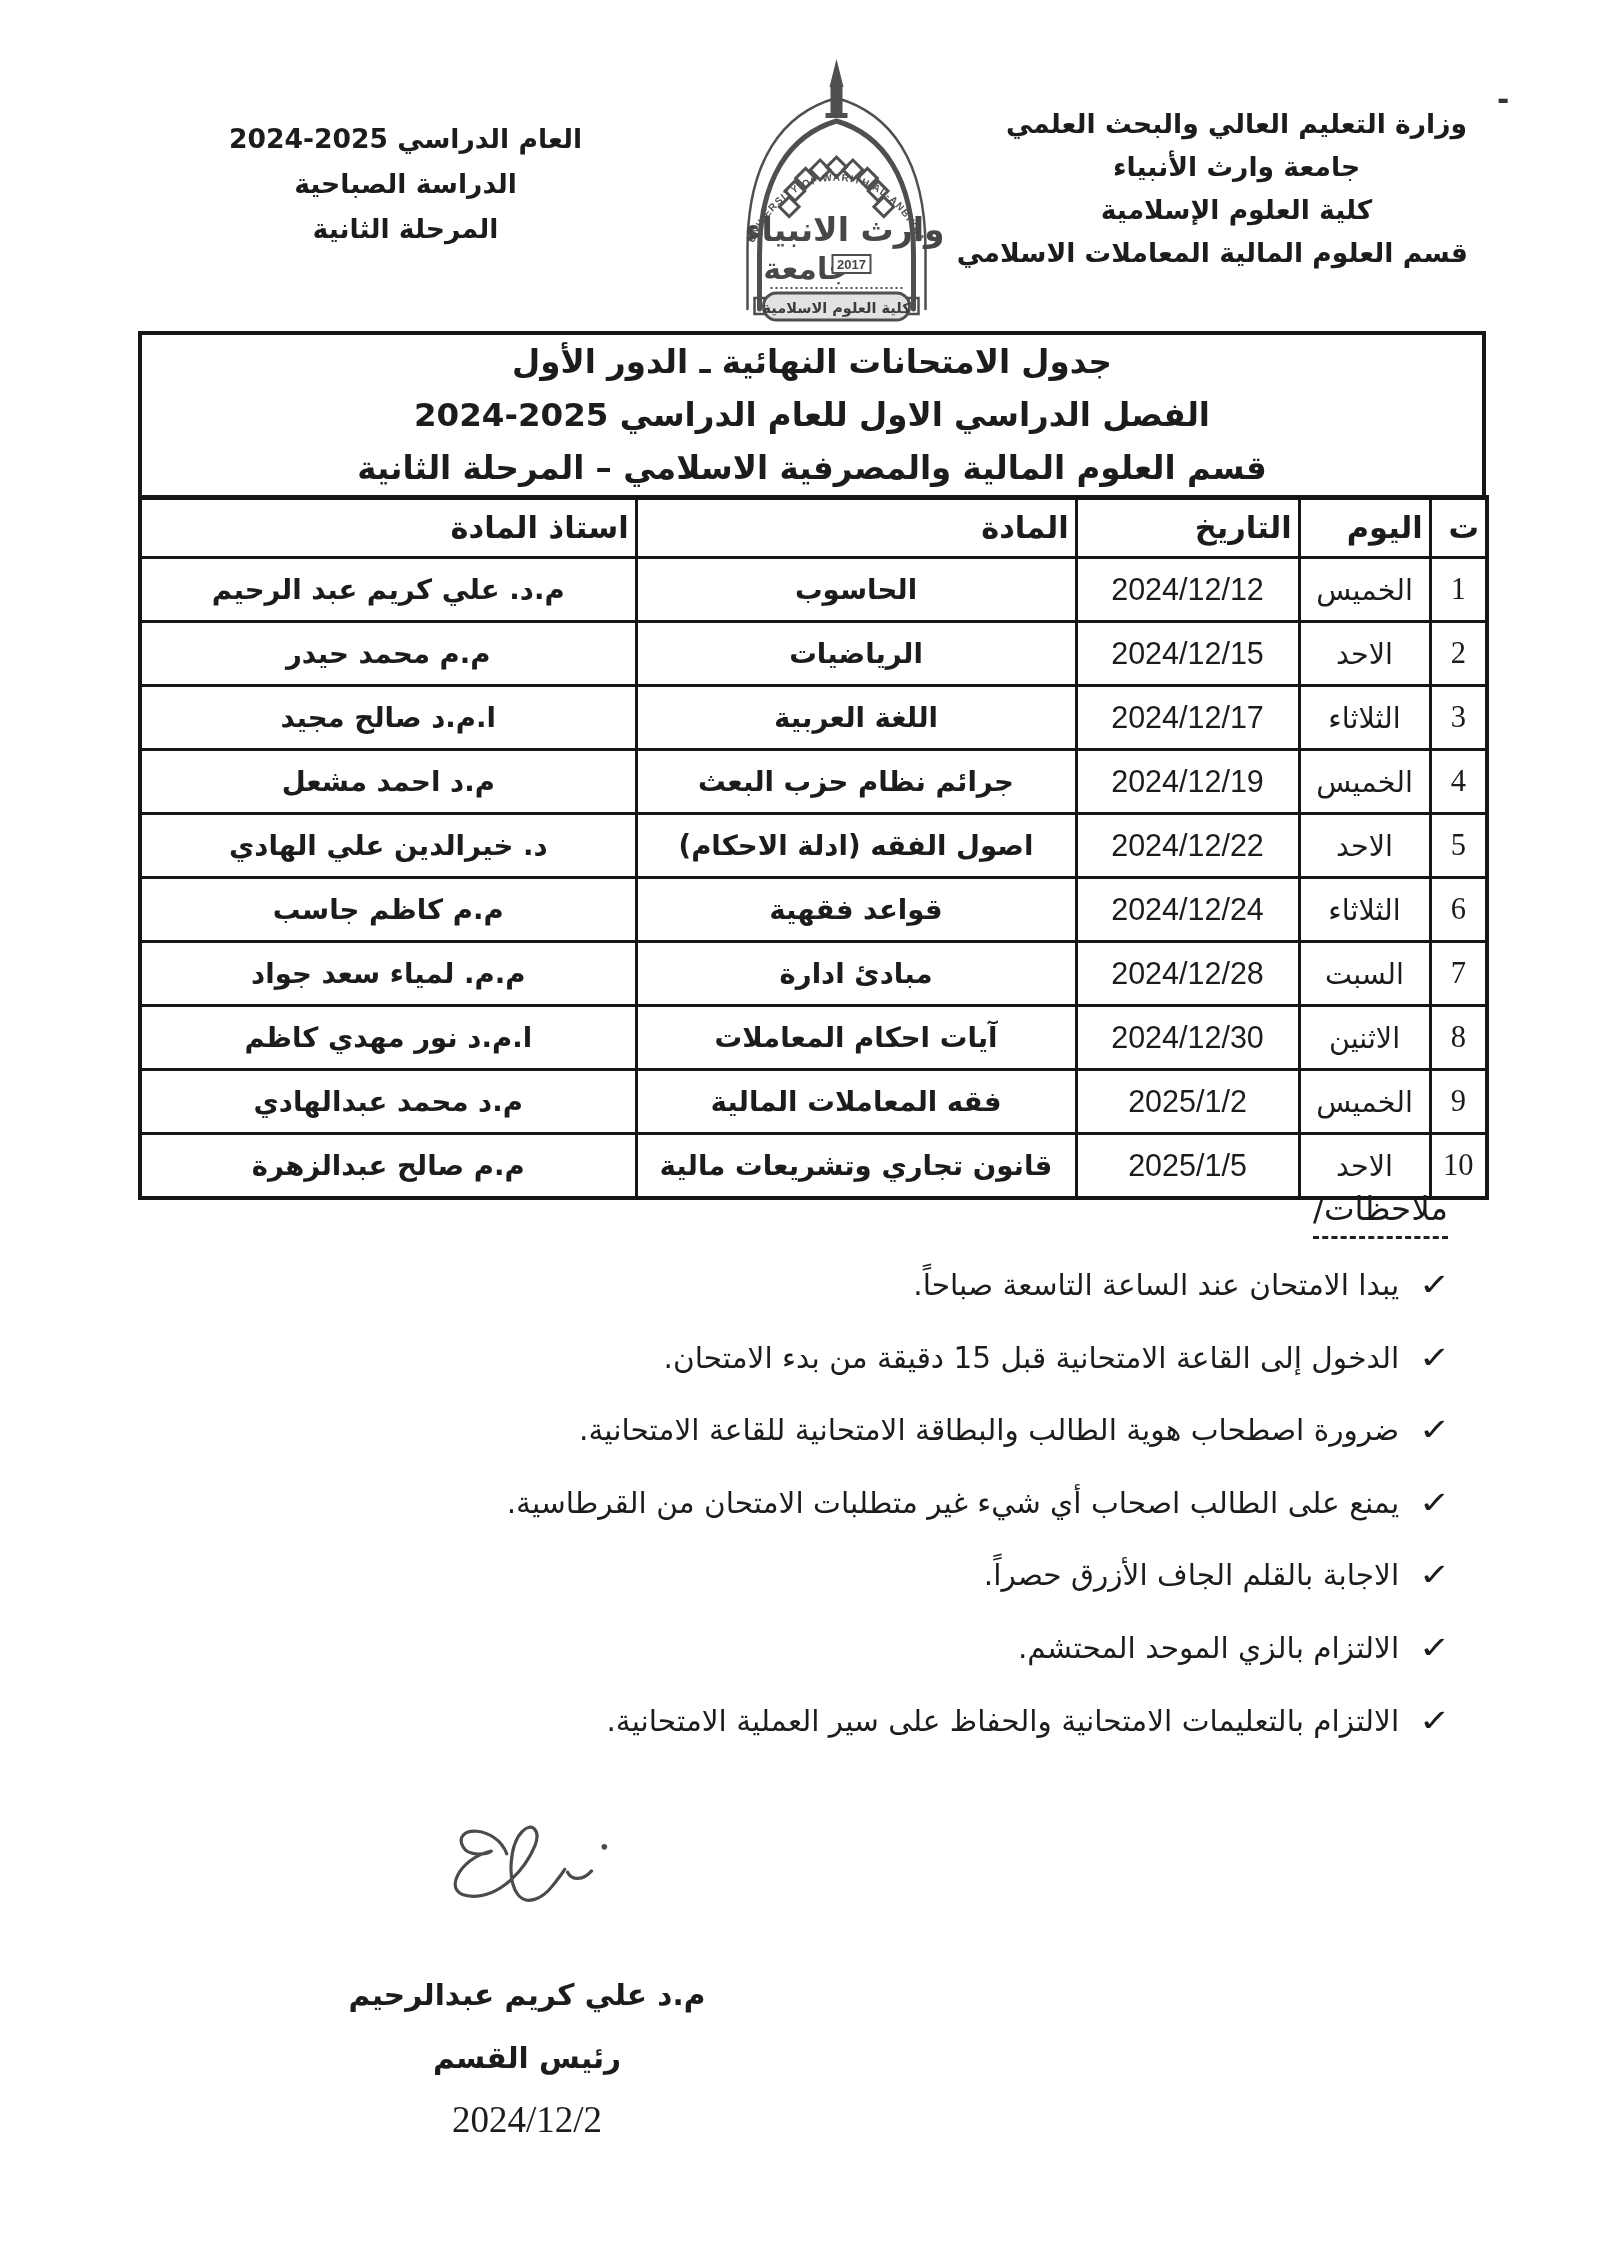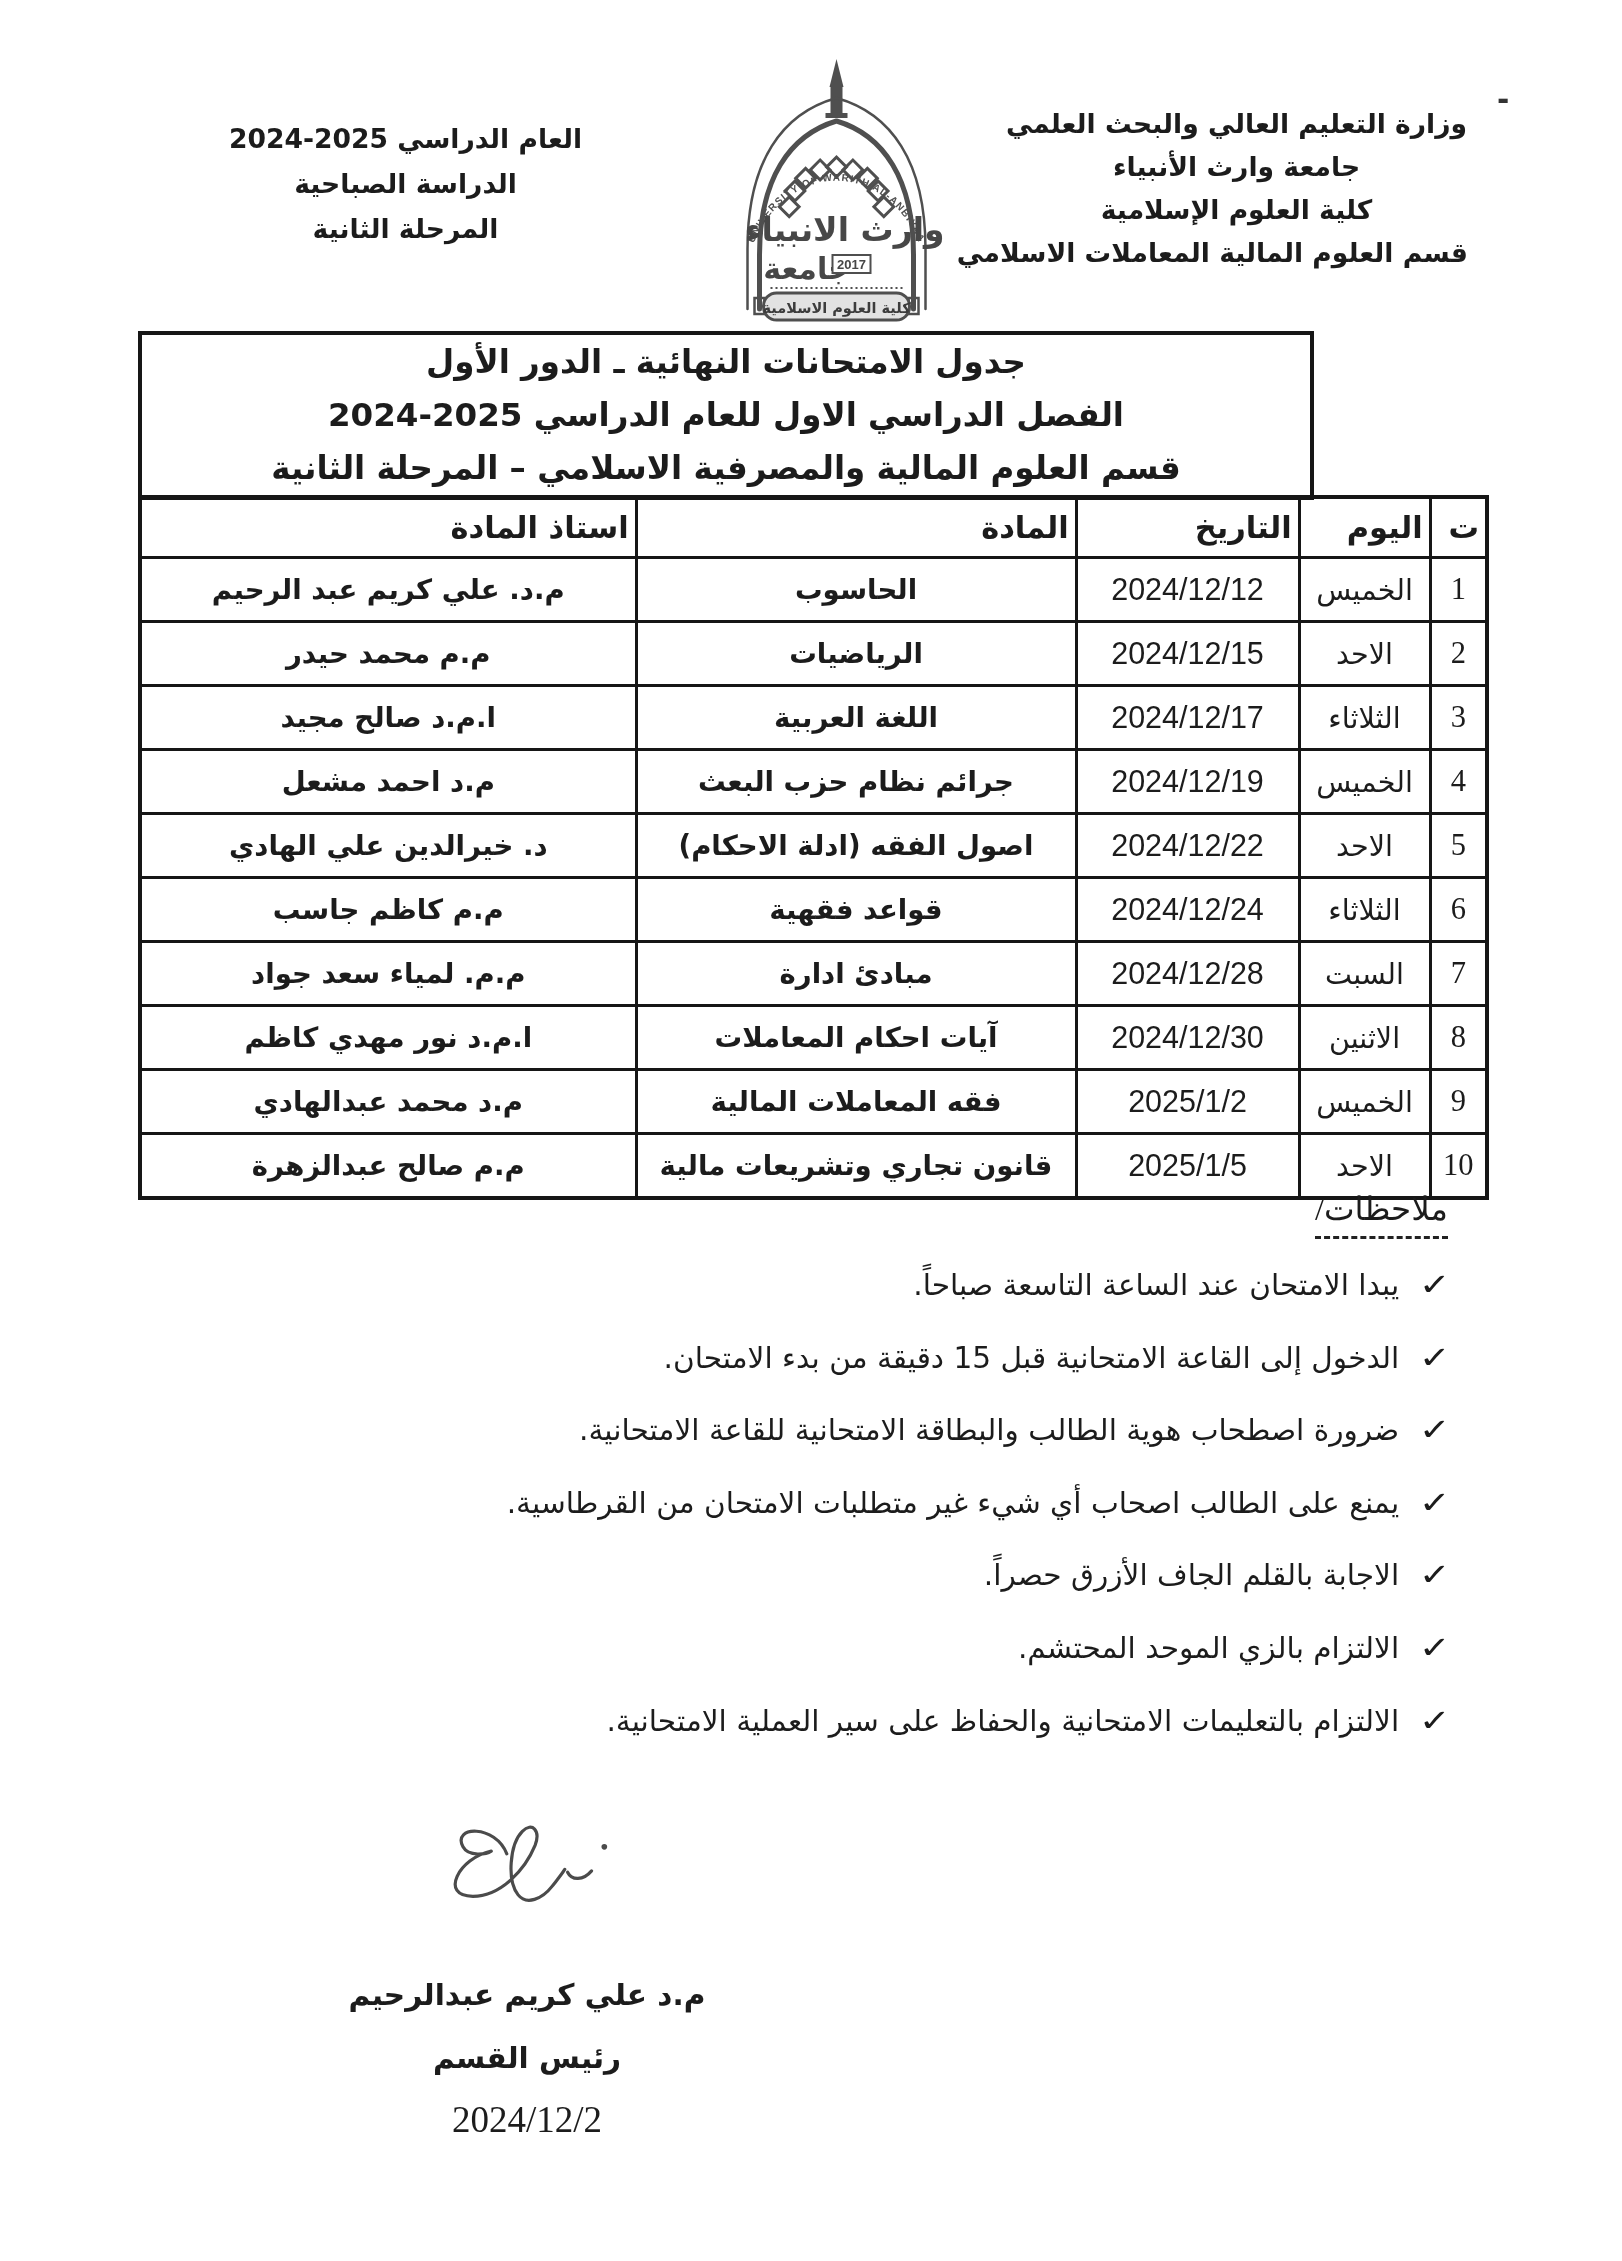--- a/index.html
+++ b/index.html
@@ -12,21 +12,21 @@
   
   .hdr-block{text-align:center;font-weight:bold;}
   .hdr-right{left:1005px;top:102px;width:463px;font-size:26.6px;line-height:43px;}
   .hdr-left{left:169px;top:116px;width:473px;font-size:26.6px;line-height:45px;}
   .hdr-line{white-space:nowrap;}
   .corner-mark{left:1497px;top:83px;font-size:29.6px;font-weight:bold;color:#333;}
   
   .logo{left:724px;top:57px;width:225px;height:272px;}
   
   .title-box{
-    left:138px;top:331px;width:1176px;height:169px;box-sizing:border-box;
+    left:138px;top:331px;width:1348px;height:169px;box-sizing:border-box;
     border:4.9px solid #161616;display:flex;flex-direction:column;justify-content:center;
     text-align:center;font-weight:bold;font-size:32.5px;line-height:53px;
   }
   
   table.exam{
     position:absolute;left:138px;top:495px;width:1348px;
     border-collapse:collapse;table-layout:fixed;
     border:4.9px solid #161616;
   }
   table.exam th, table.exam td{
@@ -36,21 +36,21 @@
   table.exam th{height:57px;font-size:30.5px;font-weight:bold;text-align:right;}
   table.exam td{height:61px;}
   td.c-num{font-family:"Liberation Serif", serif;font-size:30.5px;direction:ltr;}
   td.c-day{font-size:28.6px;margin-left:16px;}
   td.c-date{font-family:Liberation Sans, sans-serif;font-size:30.5px;direction:ltr;}
   td.c-subject{font-size:27.6px;font-weight:bold;}
   td.c-instructor{font-size:27.6px;font-weight:bold;}
   
   .notes-heading{
     right:174px;top:1190px;font-size:32.5px;
-    border-bottom:3px dashed #222;padding-bottom:7.9px;font-family:Liberation Serif, serif;
+    border-bottom:3px dashed #222;padding-bottom:7.9px;
   }
   .notes-list{
     right:174px;top:1263px;list-style:none;margin:0;padding:0;
     text-align:right;font-size:29.6px;line-height:43px;
   }
   .notes-list li{margin-bottom:28.6px;white-space:nowrap;}
   .check{display:inline-block;font-weight:bold;font-size:30.5px;margin-left:13.8px;transform:scaleX(1.25);}
   
   .sig-svg{left:422px;top:1795px;width:212px;height:163px;}
   .sig-name{left:330px;top:1978px;width:394px;text-align:center;font-weight:bold;font-size:29.6px;}

